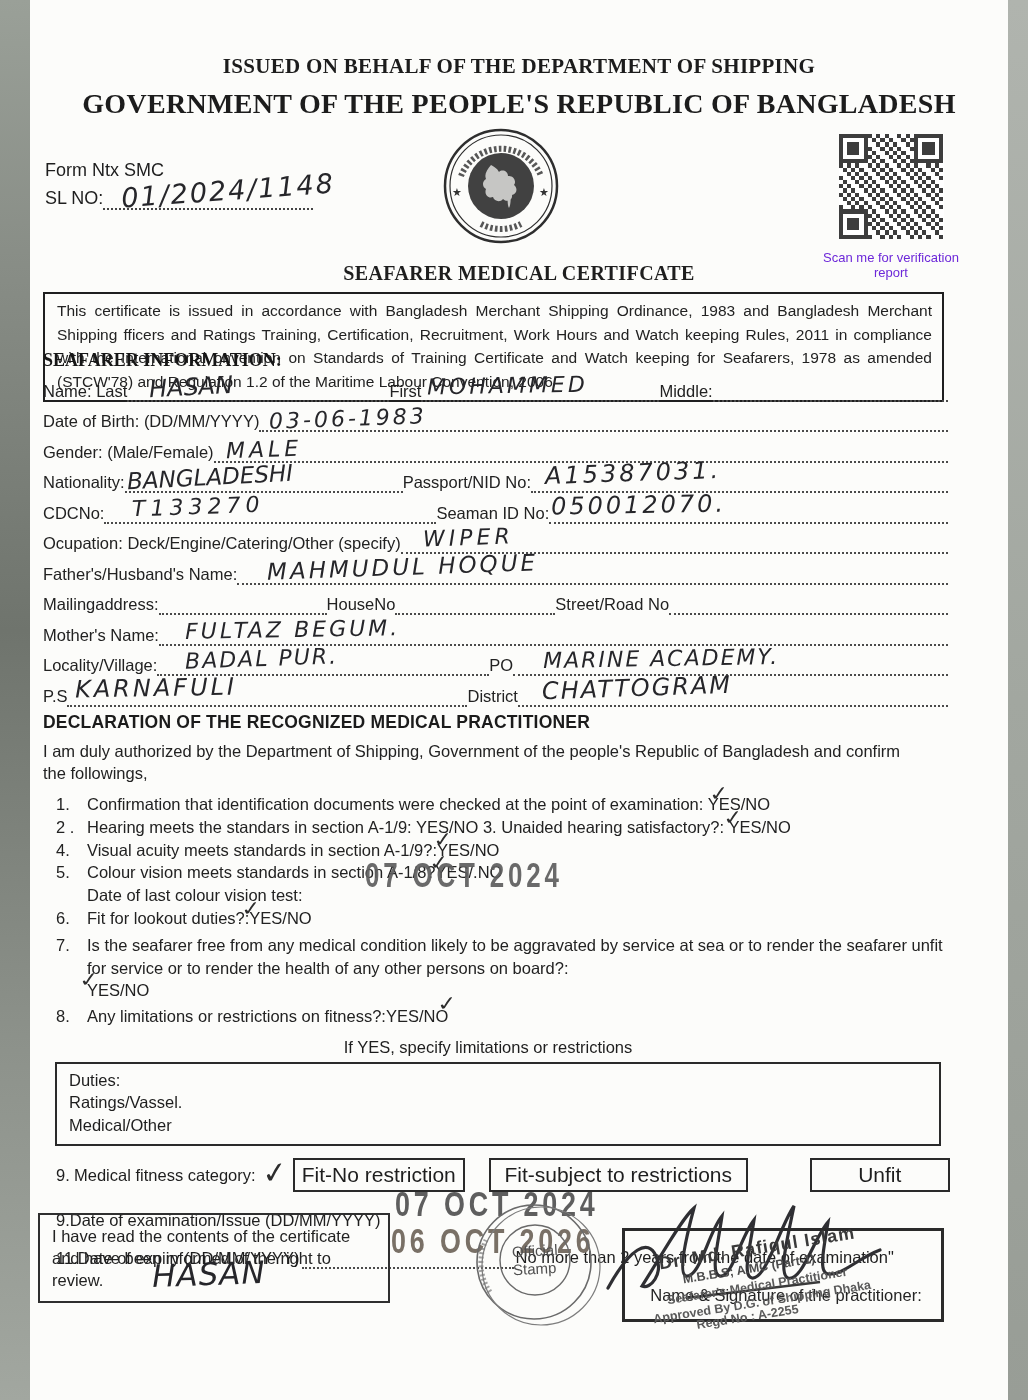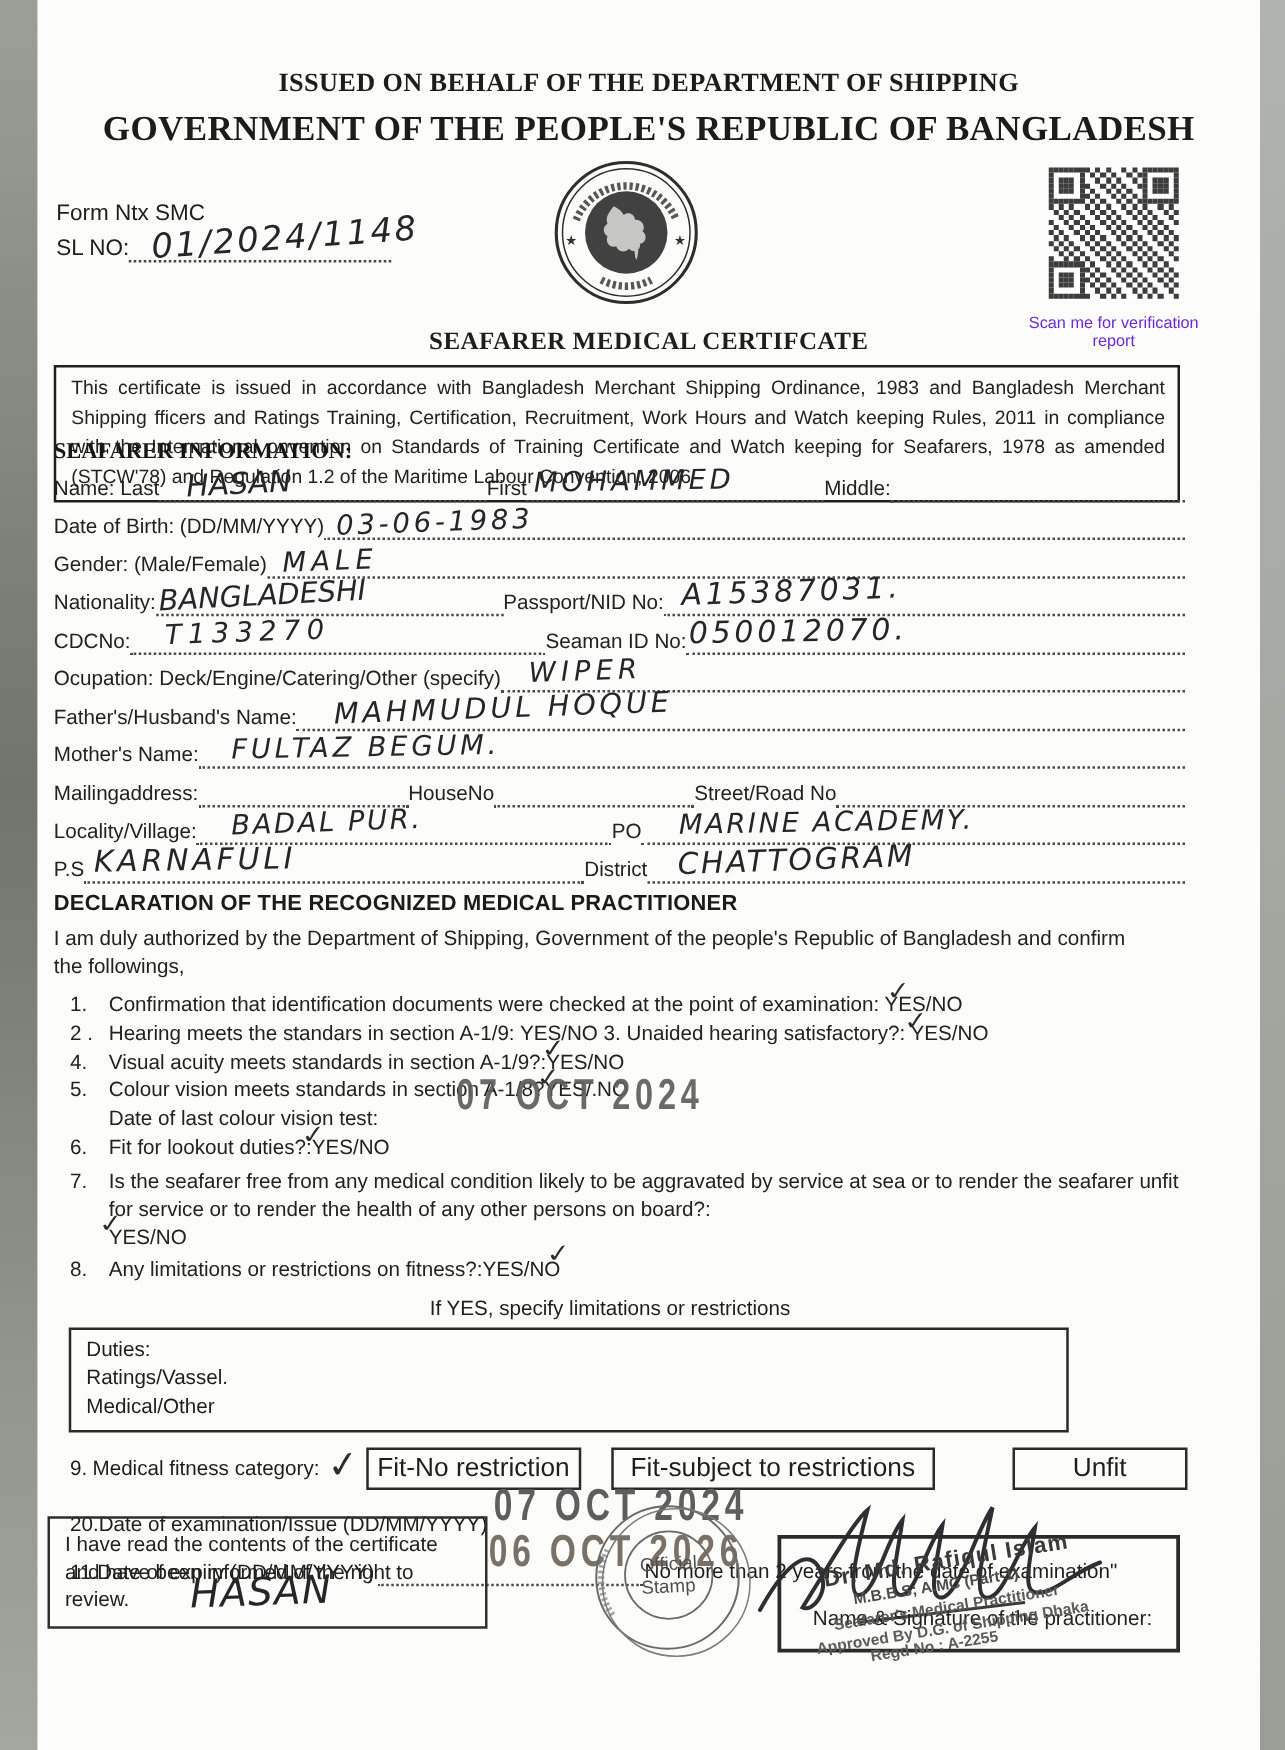--- a/index.html
+++ b/index.html
@@ -53,21 +53,21 @@
   .decl-intro { margin-top:7px; font-size:16.5px; line-height:22px; color:#222; width:860px; }
   .dlist { margin-top:9px; }
   .li { position:relative; padding-left:44px; line-height:22.8px; font-size:16.5px; color:#222; width:900px; }
   .num { position:absolute; left:13px; top:0; }
   .tick { position:absolute; font-family:"DejaVu Sans", sans-serif; font-weight:bold; color:#2d2d2d;
     font-size:19px; transform:rotate(-8deg) scaleX(1.25); }
   .stamp { font-family:"Liberation Sans", sans-serif; font-weight:bold; color:#5e5e5e;
     letter-spacing:4px; transform:scaleY(1.28) scaleX(.96); transform-origin:left bottom; white-space:nowrap; }
   .stamp-colour { position:absolute; left:322px; top:-16px; font-size:27px; opacity:.92; }
   .ifyes { text-align:center; margin:10px 0 0 0; font-size:16.5px; width:890px; }
-  .duties-box { margin:5px 0 0 12px; width:800px; border:2px solid #2a2a2a; padding:5px 12px 8px 12px;
+  .duties-box { margin:5px 0 0 12px; width:886px; border:2px solid #2a2a2a; padding:5px 12px 8px 12px;
     font-size:16.5px; line-height:22.5px; }
   .fit-row { display:flex; align-items:center; margin:11px 0 0 0; font-size:16.5px; position:relative; height:36px; }
   .fit-num { width:31px; padding-left:13px; }
   .fit-tick { font-family:"DejaVu Sans", sans-serif; font-size:30px; font-weight:bold; color:#2d2d2d;
     transform:rotate(-6deg); margin:0 4px 6px 6px; }
   .opt-box { border:2px solid #2a2a2a; height:34px; display:flex; align-items:center; justify-content:center; font-size:21px; }
   .opt1 { width:172px; margin-left:2px; }
   .opt2 { width:259px; margin-left:24px; }
   .opt3 { width:140px; margin-left:62px; }
   .date-row { position:relative; display:flex; align-items:flex-end; margin-top:8px; height:30px; font-size:16.5px; padding-left:13px; }
@@ -822,33 +822,33 @@
     </div>
 
     <div class="row">
       <span class="lbl">Father's/Husband's Name:</span>
       <span class="dots grow">
         <span class="hw hw-line" style="left:30px; bottom:3px; letter-spacing:3px; font-size:23px; transform:rotate(-2deg);">MAHMUDUL HOQUE</span>
       </span>
     </div>
 
     <div class="row">
-      <span class="lbl">Mother's Name:</span>
-      <span class="dots grow">
-        <span class="hw hw-line" style="left:26px; bottom:2px; letter-spacing:3px; transform:rotate(-1deg);">FULTAZ BEGUM.</span>
-      </span>
-    </div>
-
-    <div class="row">
       <span class="lbl">Mailingaddress:</span>
       <span class="dots" style="flex:0 0 168px"></span>
       <span class="lbl">HouseNo</span>
       <span class="dots" style="flex:0 0 160px"></span>
       <span class="lbl">Street/Road No</span>
       <span class="dots grow"></span>
+    </div>
+
+    <div class="row">
+      <span class="lbl">Mother's Name:</span>
+      <span class="dots grow">
+        <span class="hw hw-line" style="left:26px; bottom:2px; letter-spacing:3px; transform:rotate(-1deg);">FULTAZ BEGUM.</span>
+      </span>
     </div>
 
     <div class="row">
       <span class="lbl">Locality/Village:</span>
       <span class="dots" style="flex:0 0 332px">
         <span class="hw hw-line" style="left:28px; bottom:3px; letter-spacing:2px; transform:rotate(-2deg);">BADAL PUR.</span>
       </span>
       <span class="lbl">PO</span>
       <span class="dots grow">
         <span class="hw hw-line" style="left:30px; bottom:3px; letter-spacing:2px; transform:rotate(-1deg);">MARINE ACADEMY.</span>
@@ -927,21 +927,21 @@
     <div class="fit-row">
       <span class="fit-num">9.</span>
       <span>Medical fitness category:</span>
       <span class="fit-tick">✓</span>
       <span class="opt-box opt1">Fit-No restriction</span>
       <span class="opt-box opt2">Fit-subject to restrictions</span>
       <span class="opt-box opt3">Unfit</span>
     </div>
 
     <div class="date-row">
-      <span class="lbl">20.Date of examination/Issue (DD/MM/YYYY)</span>
+      <span class="lbl">9.Date of examination/Issue (DD/MM/YYYY)</span>
       <span class="stamp stamp-exam">07 OCT 2024</span>
     </div>
 
     <div class="date-row">
       <span class="lbl">11.Date of expiry (DD/MM/YYYY)</span>
       <span class="exp-dots"></span>
       <span class="lbl exp-note">No more than 2 years from the date of examination"</span>
       <span class="stamp stamp-exp">06 OCT 2026</span>
     </div>
   </div>

